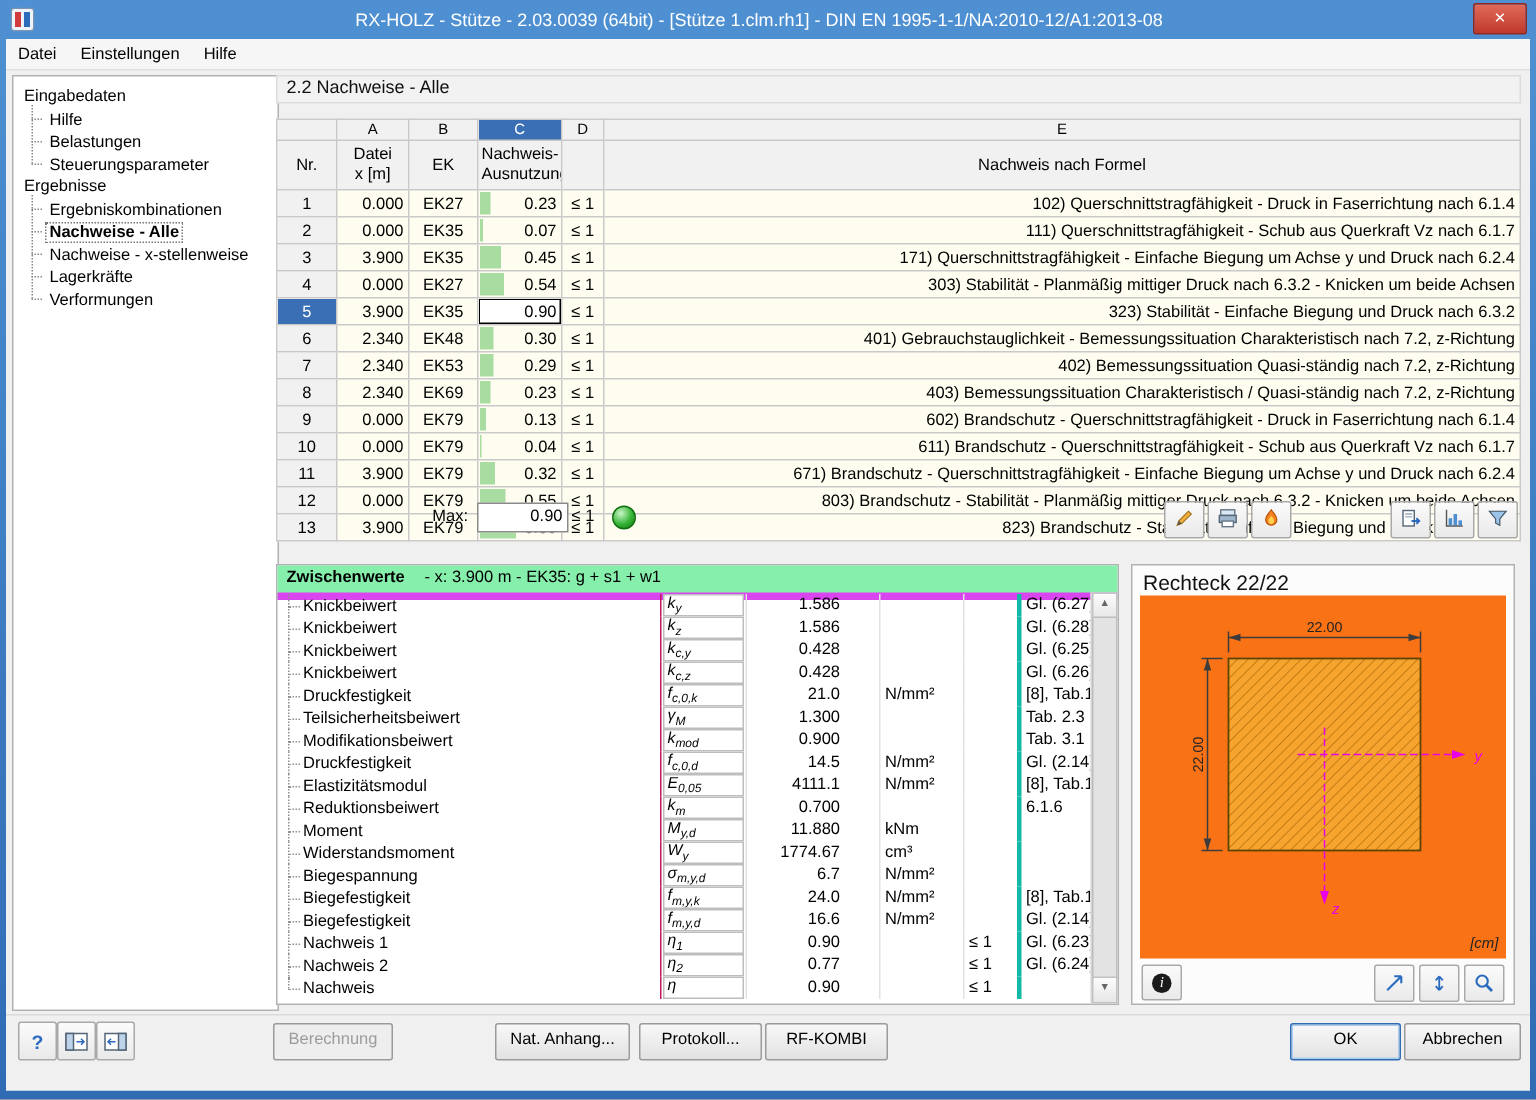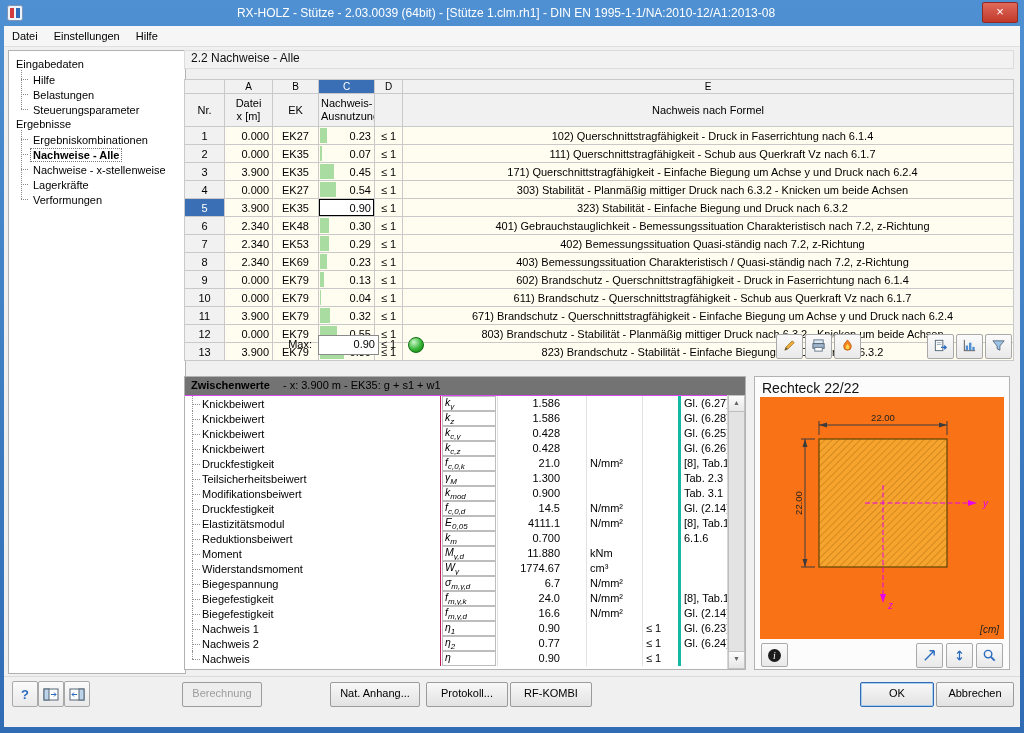--- a/index.html
+++ b/index.html
@@ -43,35 +43,35 @@
   tr.names th{height:30px;font-size:11px;line-height:13px;padding:1px 2px;vertical-align:middle;}
   .results tbody th.nr{background:#f1f1f1;text-align:center;font-size:11px;height:15px;line-height:14px;}
   .results tbody th.nr.sel{background:#3a6fb5;color:#fff;}
   .results tbody td{font-size:11px;height:15px;line-height:14px;padding:0 3px;}
   .results td.num{text-align:right;margin-left:44px;}
   .results td.ctr{text-align:center;}
   .results td.util{position:relative;text-align:right;}
   .results td.util .ubar{position:absolute;left:1px;top:1px;bottom:1px;background:#a9dca1;}
   .results td.util .uval{position:relative;}
   .results td.util.focus{background:#fff;box-shadow:inset 0 0 0 1px #000;}
-  .results td.formula{text-align:center;padding-left:12px;}
+  .results td.formula{text-align:right;padding-left:12px;}
 
   
   .max-row{position:absolute;left:0;top:284px;width:100%;height:24px;font-size:11px;}
   .max-label{position:absolute;left:50px;width:78px;top:4px;text-align:right;}
   .max-box{position:absolute;left:134px;top:1px;width:56px;height:18px;background:#fff;border:1px solid #8a8a8a;text-align:right;line-height:16px;padding-right:3px;}
   .max-crit{position:absolute;left:197px;top:4px;}
   .ball{position:absolute;left:224px;top:3px;width:14px;height:14px;border-radius:50%;background:radial-gradient(circle at 35% 30%,#c9f7c9,#35b435 55%,#127812);border:1px solid #0f6e0f;}
   .tb1{position:absolute;left:592px;top:0;display:flex;gap:2px;}
   .tb2{position:absolute;right:2px;top:0;display:flex;gap:2px;}
   .tbtn{width:25px;height:23px;border:1px solid #a9a9a9;border-radius:2px;background:linear-gradient(#fbfbfb,#e9e9e9);display:inline-flex;align-items:center;justify-content:center;}
 
   
   .details-panel{position:absolute;top:326px;left:0;width:560px;height:292px;background:#fff;border:1px solid #b2b2b2;}
-  .details-header{height:18px;line-height:17px;background:#737373;border-bottom:1px solid #d946ef;padding:0 6px;white-space:nowrap;overflow:hidden;}
+  .details-header{height:18px;line-height:17px;background:#86efac;border-bottom:5px solid #d946ef;padding:0 6px;white-space:nowrap;overflow:hidden;}
   .dh-title{font-weight:bold;margin-right:10px;}
   .details-body{position:absolute;top:18px;left:0;right:0;bottom:0;}
   .details-rows{position:absolute;top:1px;left:1px;right:18px;bottom:1px;overflow:hidden;}
   .d-row{display:flex;height:15px;align-items:center;font-size:11px;}
   .d-tree{position:relative;flex:0 0 16px;height:100%;}
   .d-tree::before{content:"";position:absolute;left:6px;top:0;height:100%;border-left:1px dotted #909090;}
   .d-tree.last::before{height:50%;}
   .d-tree::after{content:"";position:absolute;left:6px;top:50%;width:8px;border-top:1px dotted #909090;}
   .d-name{flex:0 0 238px;overflow:hidden;white-space:nowrap;}
   .d-symc{flex:0 0 54px;border-left:1px solid #be185d;height:100%;display:flex;align-items:center;padding:0 1px;font-style:italic;}

